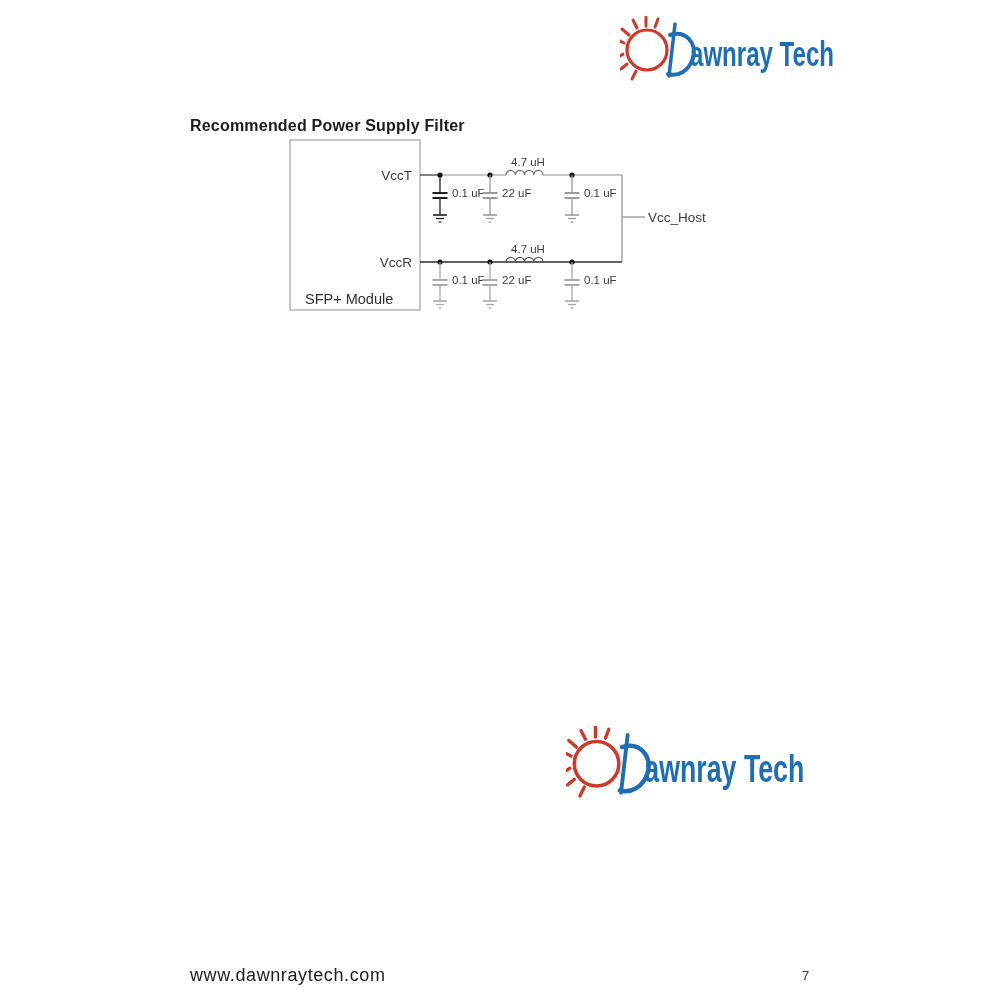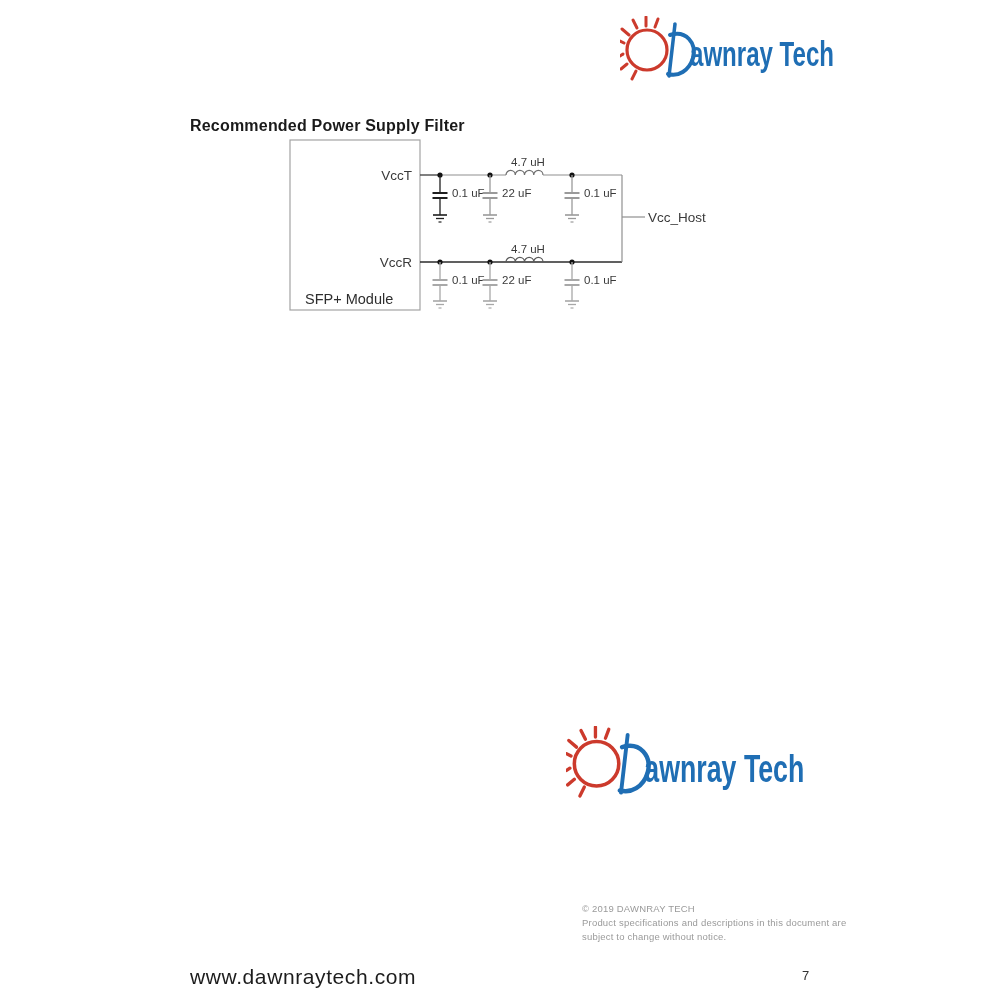--- a/index.html
+++ b/index.html
@@ -17,21 +17,21 @@
   .logo-top  { left:620px; top:16px;  width:215px; height:72px; }
   .logo-foot { left:566px; top:726px; width:240px; height:80px; }
   .circuit   { left:280px; top:135px; width:440px; height:185px; }
   .addr-block, .copy-block {
     left:582px; color:#9a9a9a; font-size:9.5px; line-height:14px; letter-spacing:0.2px;
   }
   .addr-block { top:817px; }
   .copy-block { top:902px; }
   .addr-block div, .copy-block div { white-space:nowrap; }
   .footer-url {
-    left:190px; top:965px; font-size:21px; color:#1c1c1c; letter-spacing:0.6px;
+    left:190px; top:965px; font-size:18px; color:#1c1c1c; letter-spacing:0.6px;
   }
   .page-num { left:802px; top:968px; font-size:13px; color:#333333; }
   svg text { font-family:"Liberation Sans", sans-serif; }
 </style>
 </head>
 <body>
 
 <div class="page">
 
   <svg class="abs logo-top" viewBox="0 0 215 72">
@@ -168,22 +168,17 @@
       <line x1="16" y1="55" x2="12" y2="63"></line>
     </g>
     <g stroke="#1f6eb4" fill="none" stroke-linecap="round">
       <path d="M55,8 C53,26 51,44 49,60" stroke-width="3.5"></path>
       <path d="M50,19 C66,14 77,27 73,42 C69,55 58,61 48,58" stroke-width="4"></path>
     </g>
     <text x="70" y="50" font-size="35" font-weight="bold" fill="#1f6eb4" textLength="144" lengthAdjust="spacingAndGlyphs">awnray Tech</text>
   </svg>
 
 
-  <div class="abs copy-block">
-    <div>© 2019 DAWNRAY TECH</div>
-    <div>Product specifications and descriptions in this document are</div>
-    <div>subject to change without notice.</div>
-  </div>
 
   <div class="abs footer-url">www.dawnraytech.com</div>
   <div class="abs page-num">7</div>
 
 </div>
 
 </body></html>

